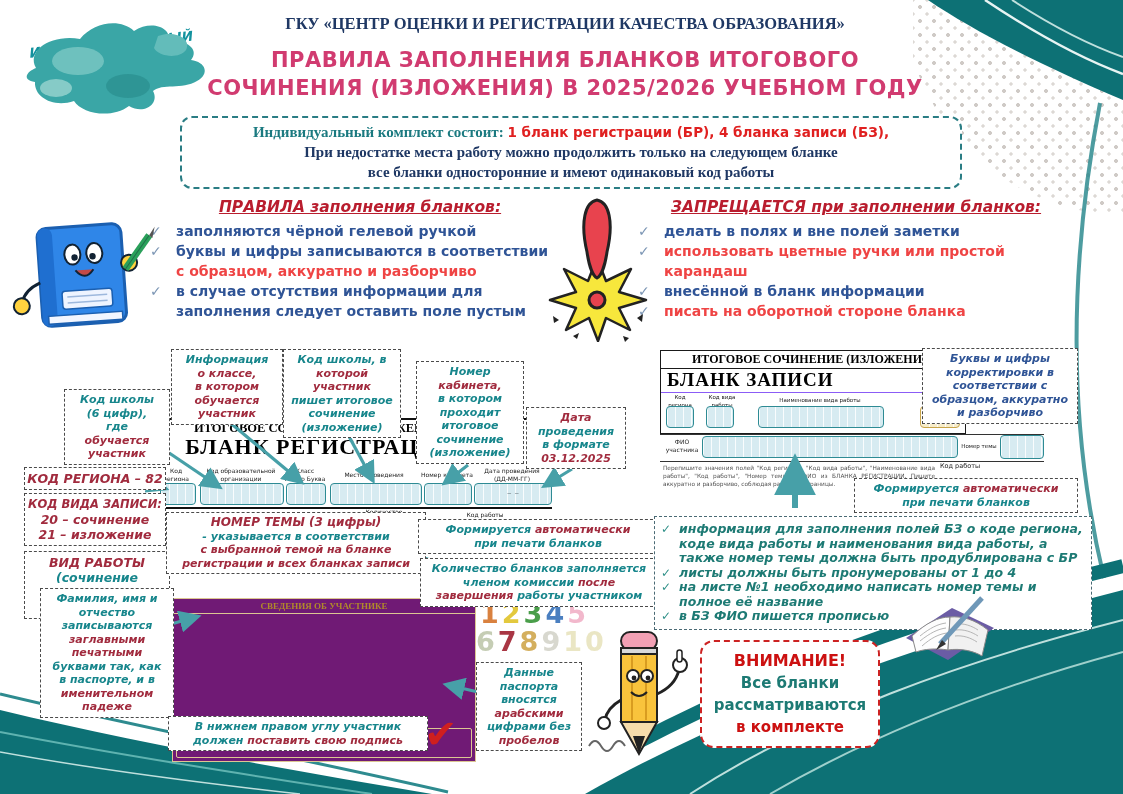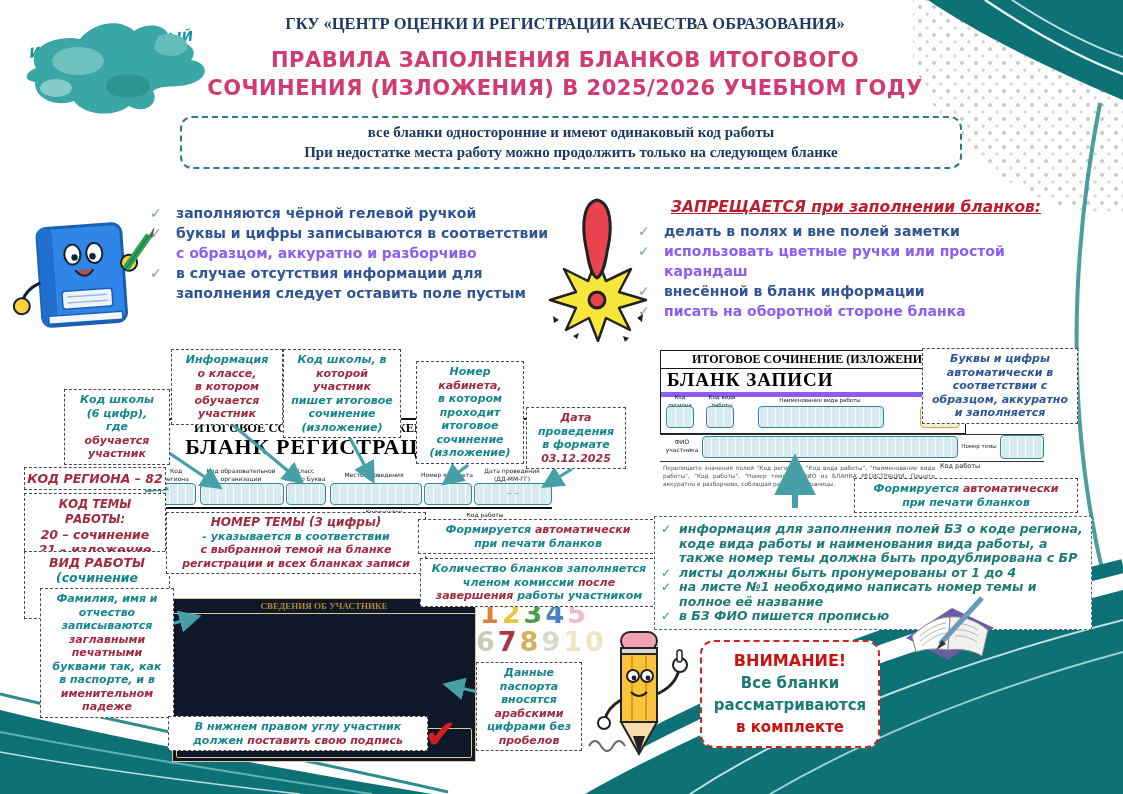--- a/index.html
+++ b/index.html
@@ -23,34 +23,34 @@
   .title{position:absolute;left:200px;top:46px;width:730px;text-align:center;z-index:1;
        font-weight:bold;font-size:21px;line-height:28px;color:#d13b70;letter-spacing:.5px;}
   .kit{position:absolute;left:180px;top:116px;width:770px;z-index:1;border:2px dashed #2a7d84;
        border-radius:12px;background:#fff;text-align:center;padding:4px 4px 5px;
        font-family:"Liberation Serif",serif;font-weight:bold;font-size:15px;line-height:20px;color:#1f3864;}
   .kit .lead{color:#1b7a80;} .kit .leadred{color:#e02020;font-family:"DejaVu Sans",sans-serif;font-size:13.5px;}
   
   .listtitle{font-style:italic;font-weight:bold;font-size:15.5px;text-decoration:underline;text-align:center;color:#b91d2e;}
   .li{display:flex;gap:12px;font-weight:bold;font-size:14px;line-height:20px;}
   .tick{color:#7d97b5;font-size:14px;flex:0 0 14px;}
-  .blue{color:#2f5496;} .tealtx{color:#8b5cf6;}
+  .blue{color:#2f5496;} .tealtx{color:#ef4444;}
   
   .co{position:absolute;background:#fff;border:1.4px dashed #4a4a4a;text-align:center;z-index:3;
       font-style:italic;font-weight:bold;font-size:11px;line-height:13.5px;color:#17868c;padding:3px 2px;}
   .co .m{color:#a12b3e;} .co .t{color:#17868c;} .co .b{color:#2f5496;}
   .co.left13{font-size:12.5px;line-height:15px;}
   
   .cells{position:absolute;border:1.5px solid #2e8b94;border-radius:4px;background-color:#d7ebf1;z-index:1;
       background-image:repeating-linear-gradient(90deg,rgba(255,255,255,.85) 0 1.2px,transparent 1.2px 8px);}
   .cells.gold{border-color:#c8a44a;background-color:#f7ecc9;}
   .flabel{position:absolute;font-size:6px;line-height:7.5px;color:#222;text-align:center;z-index:1;white-space:pre-line;}
   .serif{font-family:"Liberation Serif",serif;}
   .hline{position:absolute;background:#111;z-index:1;}
-  .pform{position:absolute;left:172px;top:598px;width:302px;height:162px;z-index:1;border:1px solid #dcc692;background:#0f172a;}
+  .pform{position:absolute;left:172px;top:598px;width:302px;height:162px;z-index:1;border:1px solid #dcc692;background:#701a75;}
   .ptitle{position:absolute;left:0;top:0;width:100%;text-align:center;font-family:"Liberation Serif",serif;
       font-weight:bold;font-size:9px;color:#b08a2a;border-bottom:1px solid #dcc692;padding:2px 0;}
   .plabel{position:absolute;font-size:7px;font-weight:bold;color:#8a6914;}
   .pcells{position:absolute;border:1px solid #dcc692;border-radius:3px;height:14px;
       background-image:repeating-linear-gradient(90deg,rgba(220,198,146,.55) 0 1px,transparent 1px 10px);}
   .pnote{position:absolute;font-size:5.6px;line-height:7px;color:#a4743a;text-align:justify;}
   .phr{position:absolute;border-top:1px solid #dcc692;height:0;}
   .bigcheck{position:absolute;z-index:4;color:#cf1f1f;font-size:40px;font-weight:bold;line-height:40px;}
   
   .digitrow{position:absolute;z-index:2;font-weight:bold;font-size:27px;letter-spacing:3px;font-family:"DejaVu Sans",sans-serif;}
@@ -104,25 +104,27 @@
     <div>НОЯБРЬ 2025</div>
   </div>
 
   <div class="org serif">ГКУ «ЦЕНТР ОЦЕНКИ И РЕГИСТРАЦИИ КАЧЕСТВА ОБРАЗОВАНИЯ»</div>
   <div class="title">
     <div>ПРАВИЛА ЗАПОЛНЕНИЯ БЛАНКОВ ИТОГОВОГО</div>
     <div>СОЧИНЕНИЯ (ИЗЛОЖЕНИЯ) В 2025/2026 УЧЕБНОМ ГОДУ</div>
   </div>
 
   <div class="kit">
+    <div><span class="lead">Индивидуальный комплект состоит: </span><span class="leadred">1 бланк регистрации (БР), 4 бланка записи (БЗ),</span></div>
+    <div>При недостатке места работу можно продолжить только на следующем бланке</div>
     <div>все бланки односторонние и имеют одинаковый код работы</div>
-    <div>При недостатке места работу можно продолжить только на следующем бланке</div>
   </div>
 
   <div class="abs" style="left:150px;top:198px;width:420px;z-index:1">
+    <div class="listtitle">ПРАВИЛА заполнения бланков:</div>
     <div style="height:5px"></div>
     <div class="li">
         <span class="tick">✓</span>
         <span class="blue">заполняются чёрной гелевой ручкой</span>
       </div>
     <div class="li">
         <span class="tick">✓</span>
       <span>
           <span class="blue" style="display:block">буквы и цифры записываются в соответствии</span>
           <span class="tealtx" style="display:block">с образцом, аккуратно и разборчиво</span>
@@ -247,21 +249,21 @@
   <div class="pcells" style="left:390px;top:682px;width:78px"></div>
   <div class="phr" style="left:176px;top:700px;width:294px"></div>
   <div class="pnote" style="left:182px;top:703px;width:288px">▣ Перед началом работы над сочинением (изложением) заполните регистрационную часть БЛАНКА РЕГИСТРАЦИИ и БЛАНКА ЗАПИСИ.</div>
   <div class="pnote" style="left:182px;top:717px;width:288px">▣ Сочинение (изложение) пишите аккуратно и разборчиво, соблюдая разметку страницы БЛАНКА ЗАПИСИ.</div>
   <div class="phr" style="left:176px;top:726px;width:294px"></div>
   <div class="abs" style="left:176px;top:728px;width:294px;height:28px;border:1px solid #dcc692;border-radius:2px;z-index:1"></div>
   <div class="bigcheck" style="left:424px;top:714px">✔</div>
 
   <div class="abs" style="left:660px;top:350px;width:304px;height:82px;border:1.5px solid #1a1a1a;background:#fff;z-index:1">
     <div class="serif" style="text-align:center;font-weight:bold;font-size:12px;border-bottom:1.5px solid #1a1a1a;padding:1px 0">ИТОГОВОЕ СОЧИНЕНИЕ (ИЗЛОЖЕНИЕ)</div>
-    <div class="serif" style="font-weight:bold;font-size:19px;letter-spacing:1px;padding:0 0 1px 6px;border-bottom:5px solid #8b5cf6">БЛАНК ЗАПИСИ</div>
+    <div class="serif" style="font-weight:bold;font-size:19px;letter-spacing:1px;padding:0 0 1px 6px;border-bottom:1px solid #8b5cf6">БЛАНК ЗАПИСИ</div>
   </div>
   <div class="flabel" style="left:662px;top:394px;width:36px;font-size:5.5px">Код региона</div>
   <div class="flabel" style="left:700px;top:394px;width:44px;font-size:5.5px">Код вида работы</div>
   <div class="flabel" style="left:756px;top:397px;width:128px;font-size:5.5px">Наименование вида работы</div>
   <div class="flabel" style="left:918px;top:397px;width:42px;font-size:5.5px">Лист №</div>
   <div class="cells" style="left:666px;top:406px;width:26px;height:20px"></div>
   <div class="cells" style="left:706px;top:406px;width:26px;height:20px"></div>
   <div class="cells" style="left:758px;top:406px;width:124px;height:20px"></div>
   <div class="cells gold" style="left:920px;top:406px;width:38px;height:20px"></div>
 
@@ -307,21 +309,21 @@
   <div class="co" style="left:526px;top:407px;width:94px">
     <div class="m">Дата</div>
     <div class="t">проведения</div>
     <div class="t">в формате</div>
     <div class="m">03.12.2025</div>
   </div>
   <div class="co left13" style="left:24px;top:467px;width:136px">
     <div class="m">КОД РЕГИОНА – 82</div>
   </div>
   <div class="co left13" style="left:24px;top:493px;width:136px">
-    <div class="m" style="font-size:11.5px">КОД ТЕМЫ РАБОТЫ:</div>
+    <div class="m" style="font-size:11.5px">КОД ВИДА ЗАПИСИ:</div>
     <div class="m">20 – сочинение</div>
     <div class="m">21 – изложение</div>
   </div>
   <div class="co left13" style="left:24px;top:551px;width:140px">
     <div class="m">ВИД РАБОТЫ</div>
     <div class="t">(сочинение</div>
     <div class="t">или</div>
     <div class="t">изложение)</div>
   </div>
   <div class="co" style="left:166px;top:512px;width:254px">
@@ -334,24 +336,24 @@
     <div><span class="t">Формируется </span><span class="m">автоматически</span></div>
     <div class="t">при печати бланков</div>
   </div>
   <div class="co" style="left:420px;top:558px;width:232px">
     <div class="t">Количество бланков заполняется</div>
     <div><span class="t">членом комиссии </span><span class="m">после</span></div>
     <div><span class="m">завершения</span><span class="t"> работы участником</span></div>
   </div>
   <div class="co" style="left:922px;top:348px;width:150px">
     <div class="b">Буквы и цифры</div>
-    <div class="b">автоматически в</div>
+    <div class="b">корректировки в</div>
     <div class="b">соответствии с</div>
     <div class="b">образцом, аккуратно</div>
-    <div class="b">и заполняется</div>
+    <div class="b">и разборчиво</div>
   </div>
   <div class="co" style="left:854px;top:478px;width:218px">
     <div><span class="t">Формируется </span><span class="m">автоматически</span></div>
     <div class="t">при печати бланков</div>
   </div>
   <div class="co" style="left:40px;top:588px;width:128px">
     <div class="t">Фамилия, имя и</div>
     <div class="t">отчество</div>
     <div class="t">записываются</div>
     <div class="m">заглавными</div>

